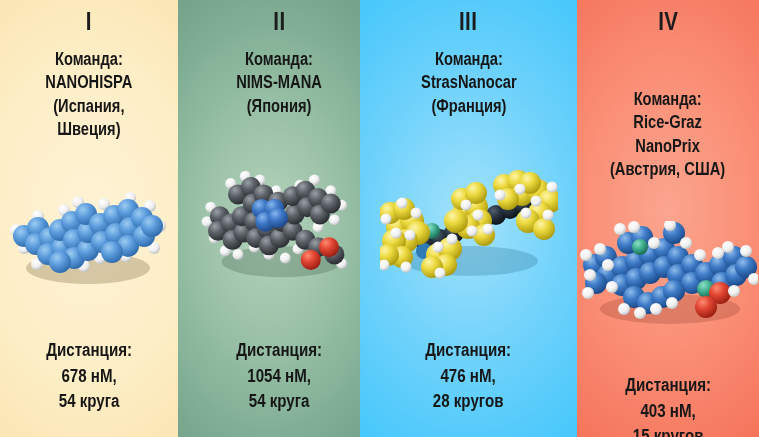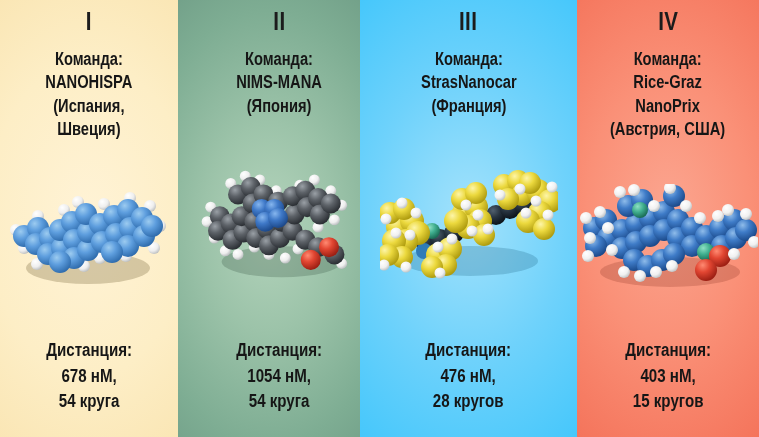--- a/index.html
+++ b/index.html
@@ -25,21 +25,21 @@
     height: 437px;
     overflow: hidden;
     display: flex;
     flex-direction: column;
     align-items: center;
     box-sizing: border-box;
   }
   .panel-1 { width: 187px; }
   .panel-2 { width: 190px; }
   .panel-3 { width: 228px; }
-  .panel-4 { width: 191px; }
+  .panel-4 { width: 191px; gap: 40px; }
 
   
   .panel-1 {
     background:
       radial-gradient(ellipse 150% 95% at 50% 50%, #fff3d6 0%, #fdeec6 38%, #f9e3ae 72%, #f3dca2 100%);
   }
   .panel-2 {
     background:
       radial-gradient(ellipse 120% 80% at 50% 52%, #b4d4bc 0%, #9cc3a9 30%, #7ead93 62%, #63907c 100%);
     padding-left: 20px;

